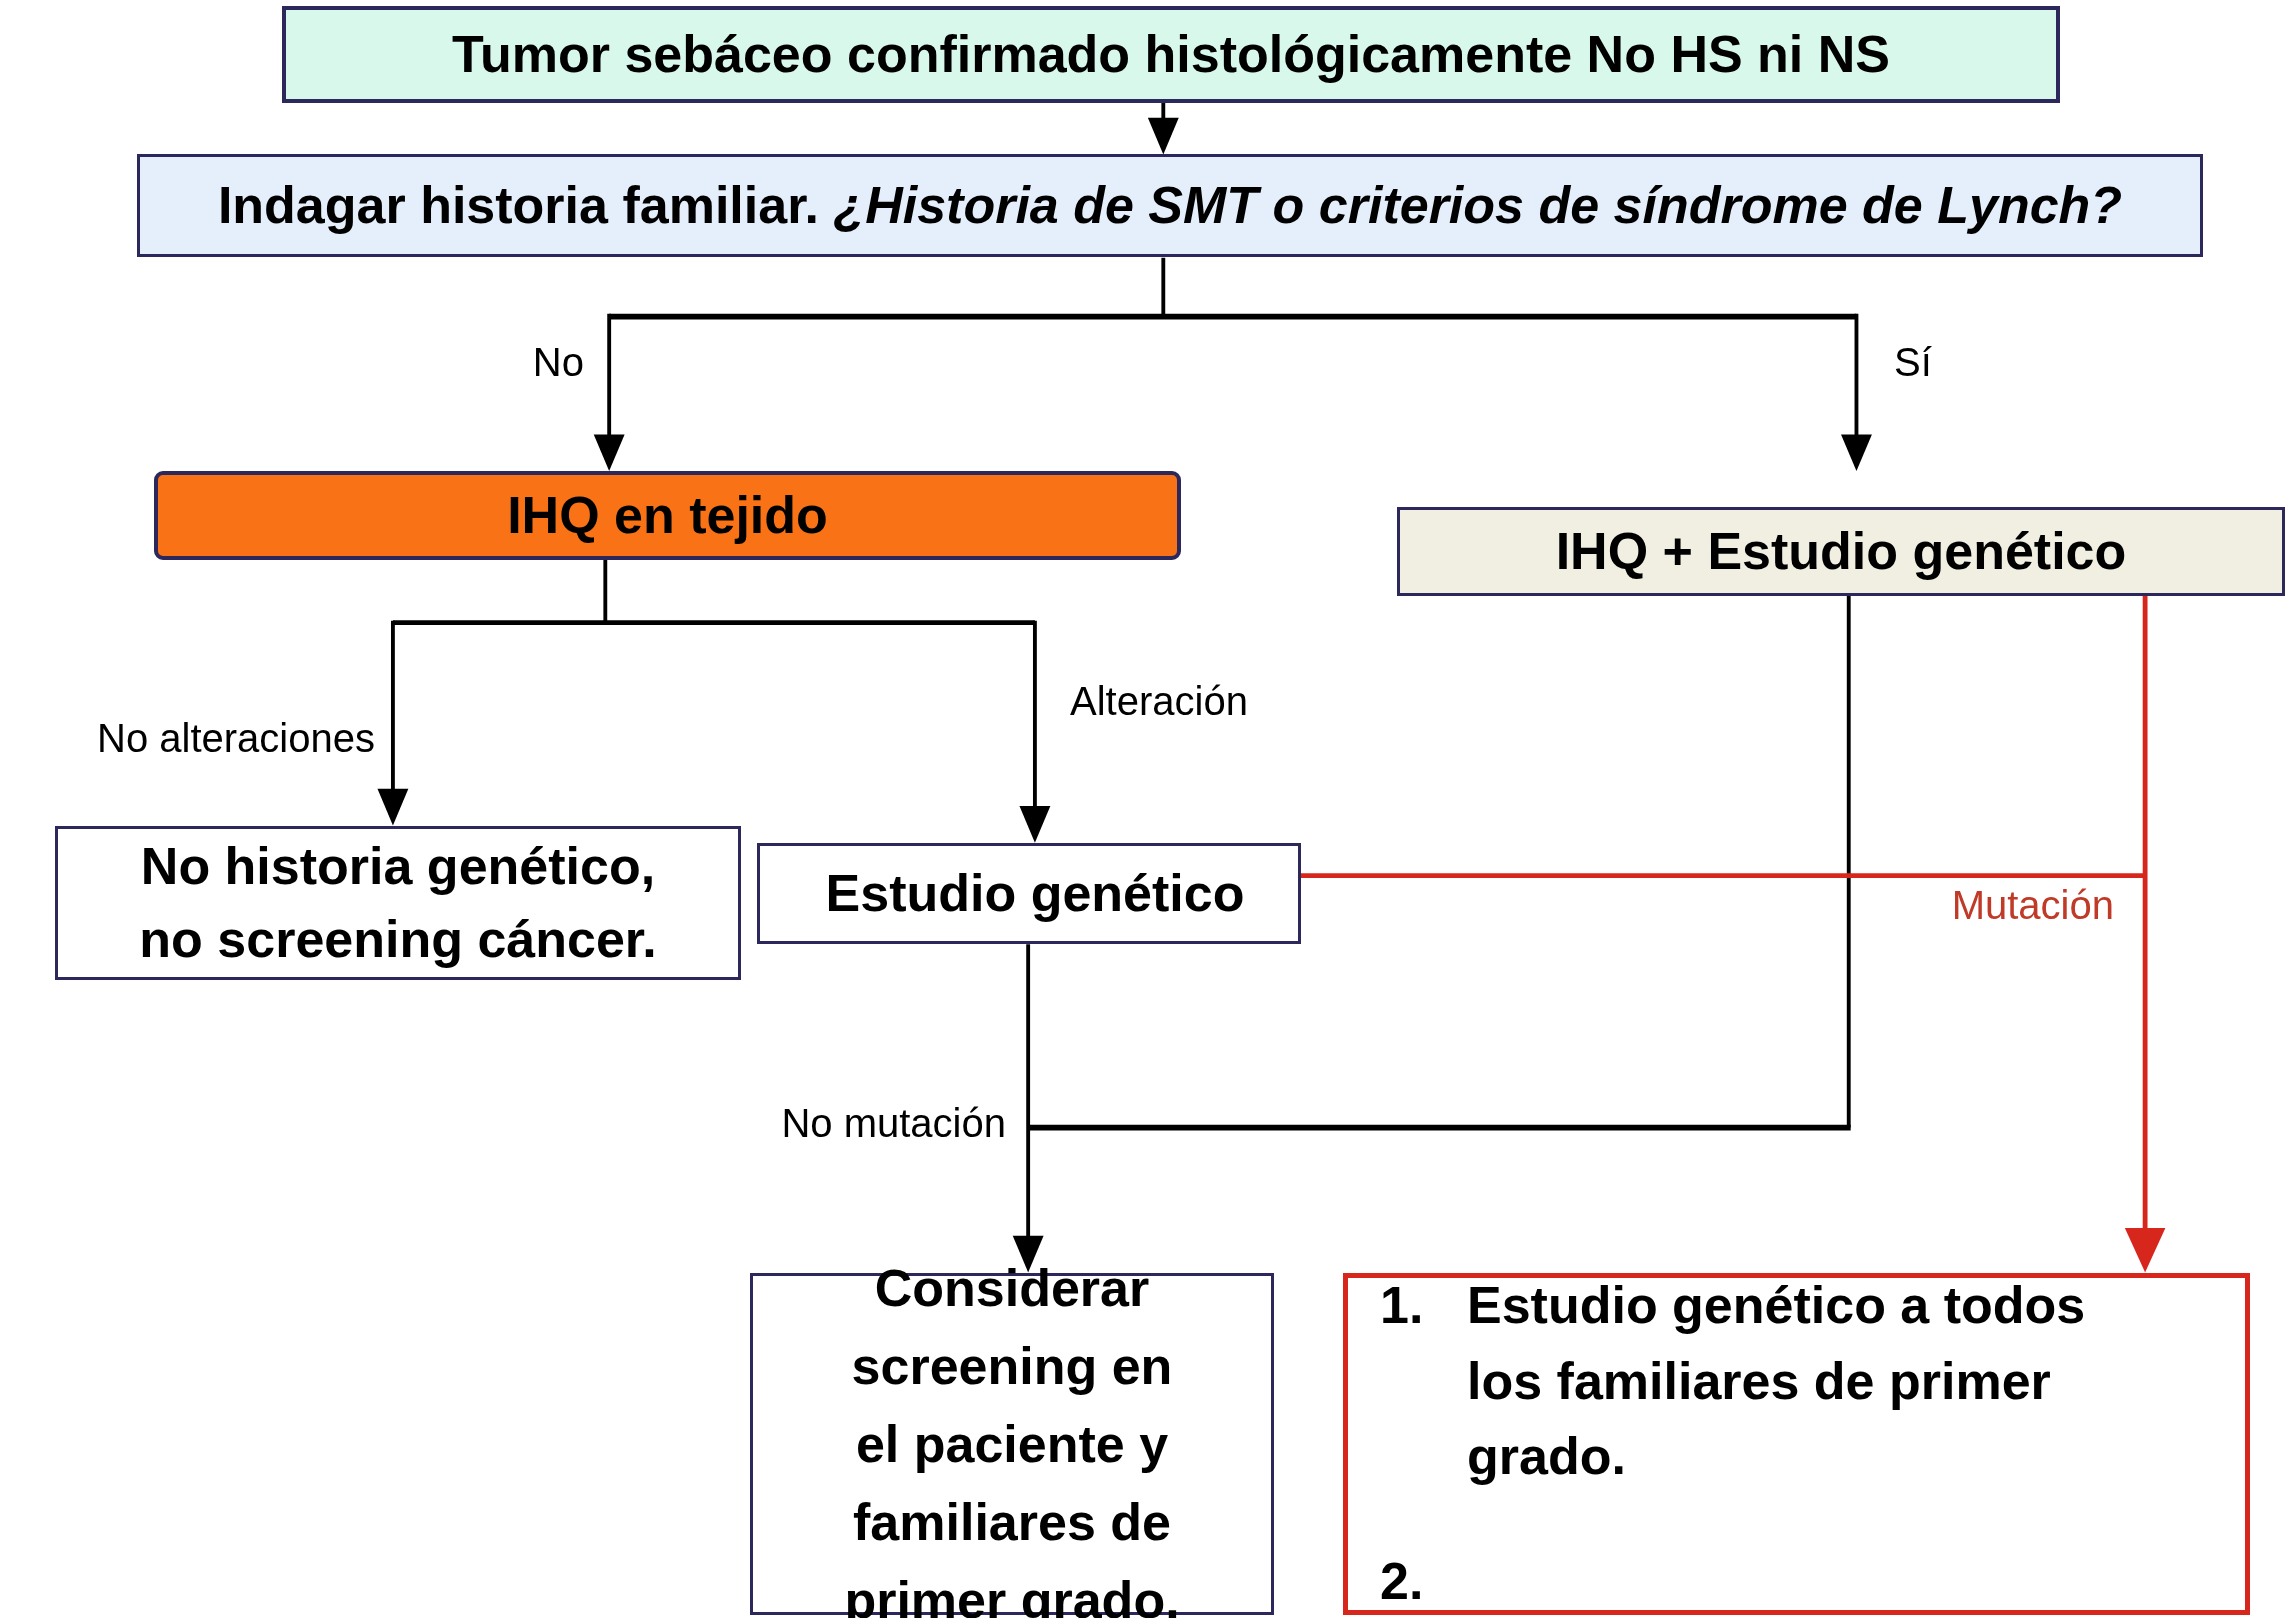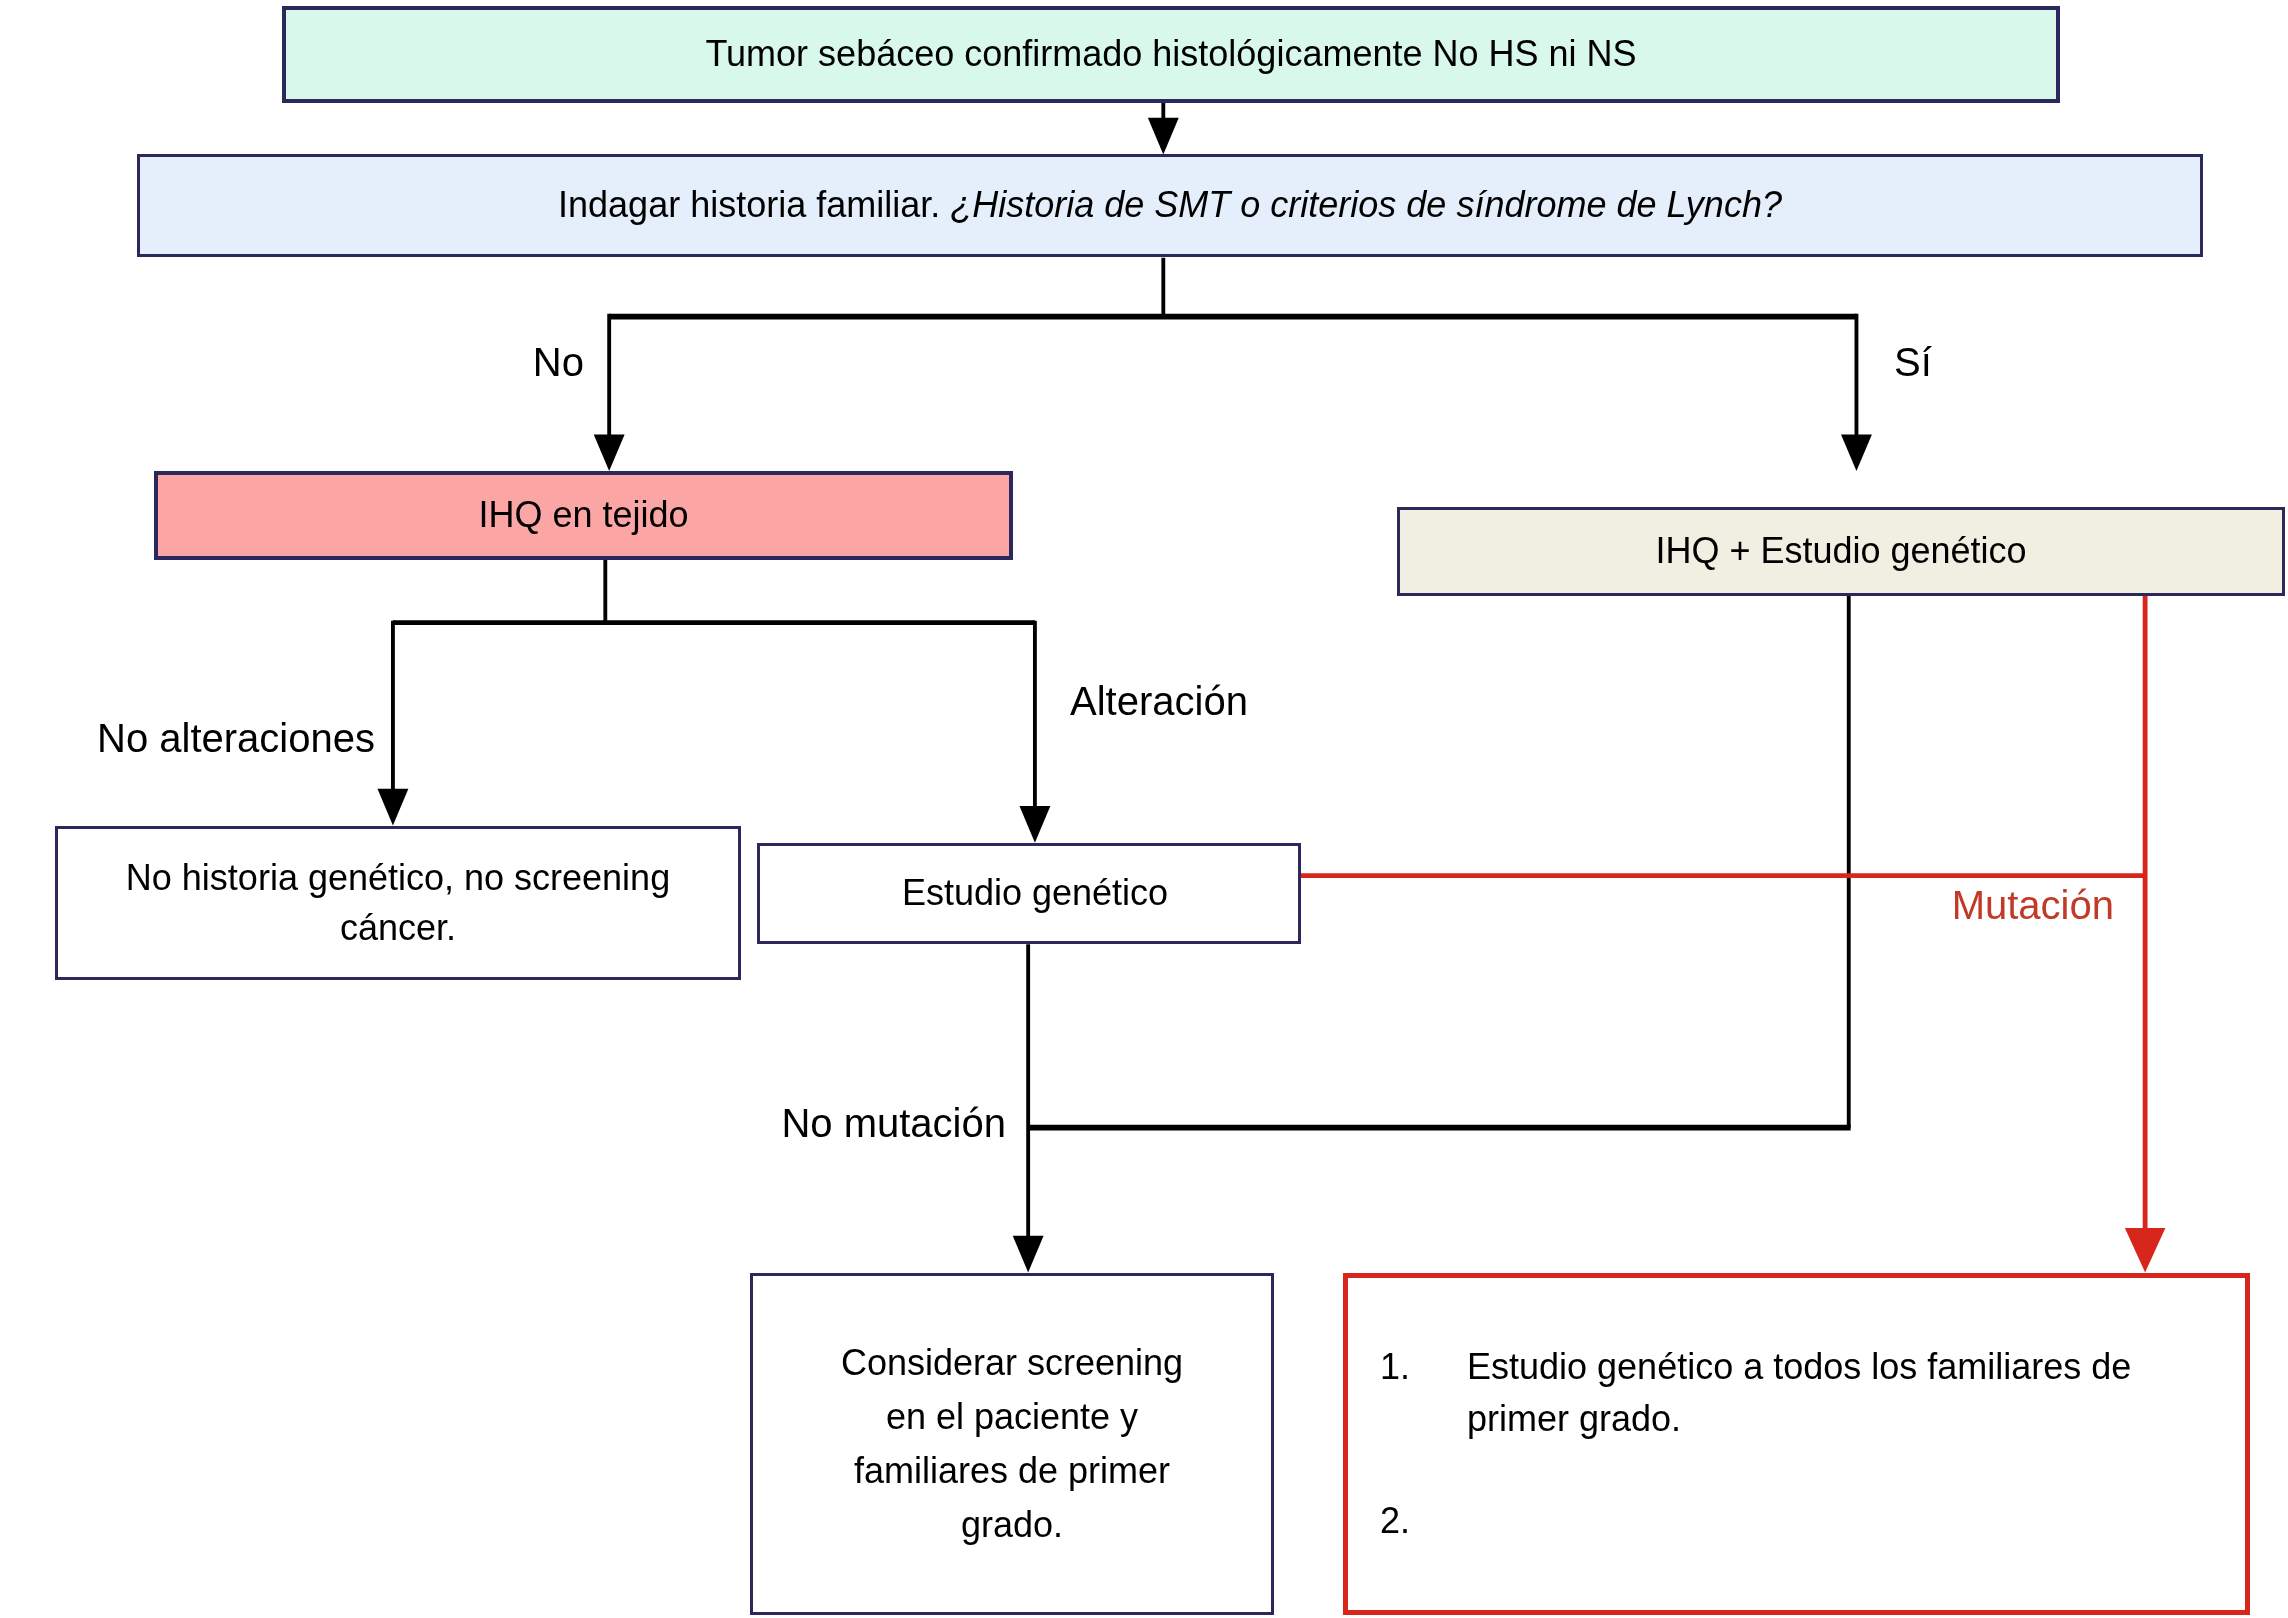--- a/index.html
+++ b/index.html
@@ -9,28 +9,29 @@
     background:#ffffff;
     font-family:"Liberation Sans","DejaVu Sans",sans-serif;
     color:#000;
     overflow:hidden;
   }
   #connectors{position:absolute;left:0;top:0;width:2288px;height:1618px;}
   .node{
     position:absolute;
     display:flex;align-items:center;justify-content:center;
     text-align:center;
-    font-size:36px;line-height:1.35;
+    font-size:52px;line-height:1.35;
     box-sizing:border-box;
     background:#fff;
+    font-weight:bold;
   }
   .navy-border{border:3.9px solid #2d285c;}
   .node-tumor{left:282px;top:5.8px;width:1778px;height:97px;background:#d7f8eb;border-width:4.8px;}
   .node-indagar{left:137px;top:154px;width:2066px;height:103px;background:#e4effb;}
-  .node-ihq-tejido{left:154px;top:471px;width:859px;height:89px;background:#fca5a5;border-width:4.8px;}
+  .node-ihq-tejido{left:154px;top:471px;width:1027px;height:89px;background:#f97316;border-width:4.8px;border-radius:9px;}
   .node-ihq-genetico{left:1397px;top:471px;width:888px;height:89px;background:#f0efe1;margin-top:36px;}
   .node-no-estudio{left:55px;top:826px;width:686px;height:154px;}
   .node-no-estudio .inner{max-width:579px;line-height:1.4;}
   .node-estudio{left:757px;top:843px;width:544px;height:101px;padding-left:12px;}
   .node-considerar{left:750px;top:1273px;width:524px;height:342px;}
   .node-considerar .inner{max-width:348px;line-height:1.5;}
   .node-plan{
     left:1343px;top:1273px;width:907px;height:342px;
     border:5.8px solid #d7261b;
     flex-direction:column;align-items:flex-start;justify-content:center;

